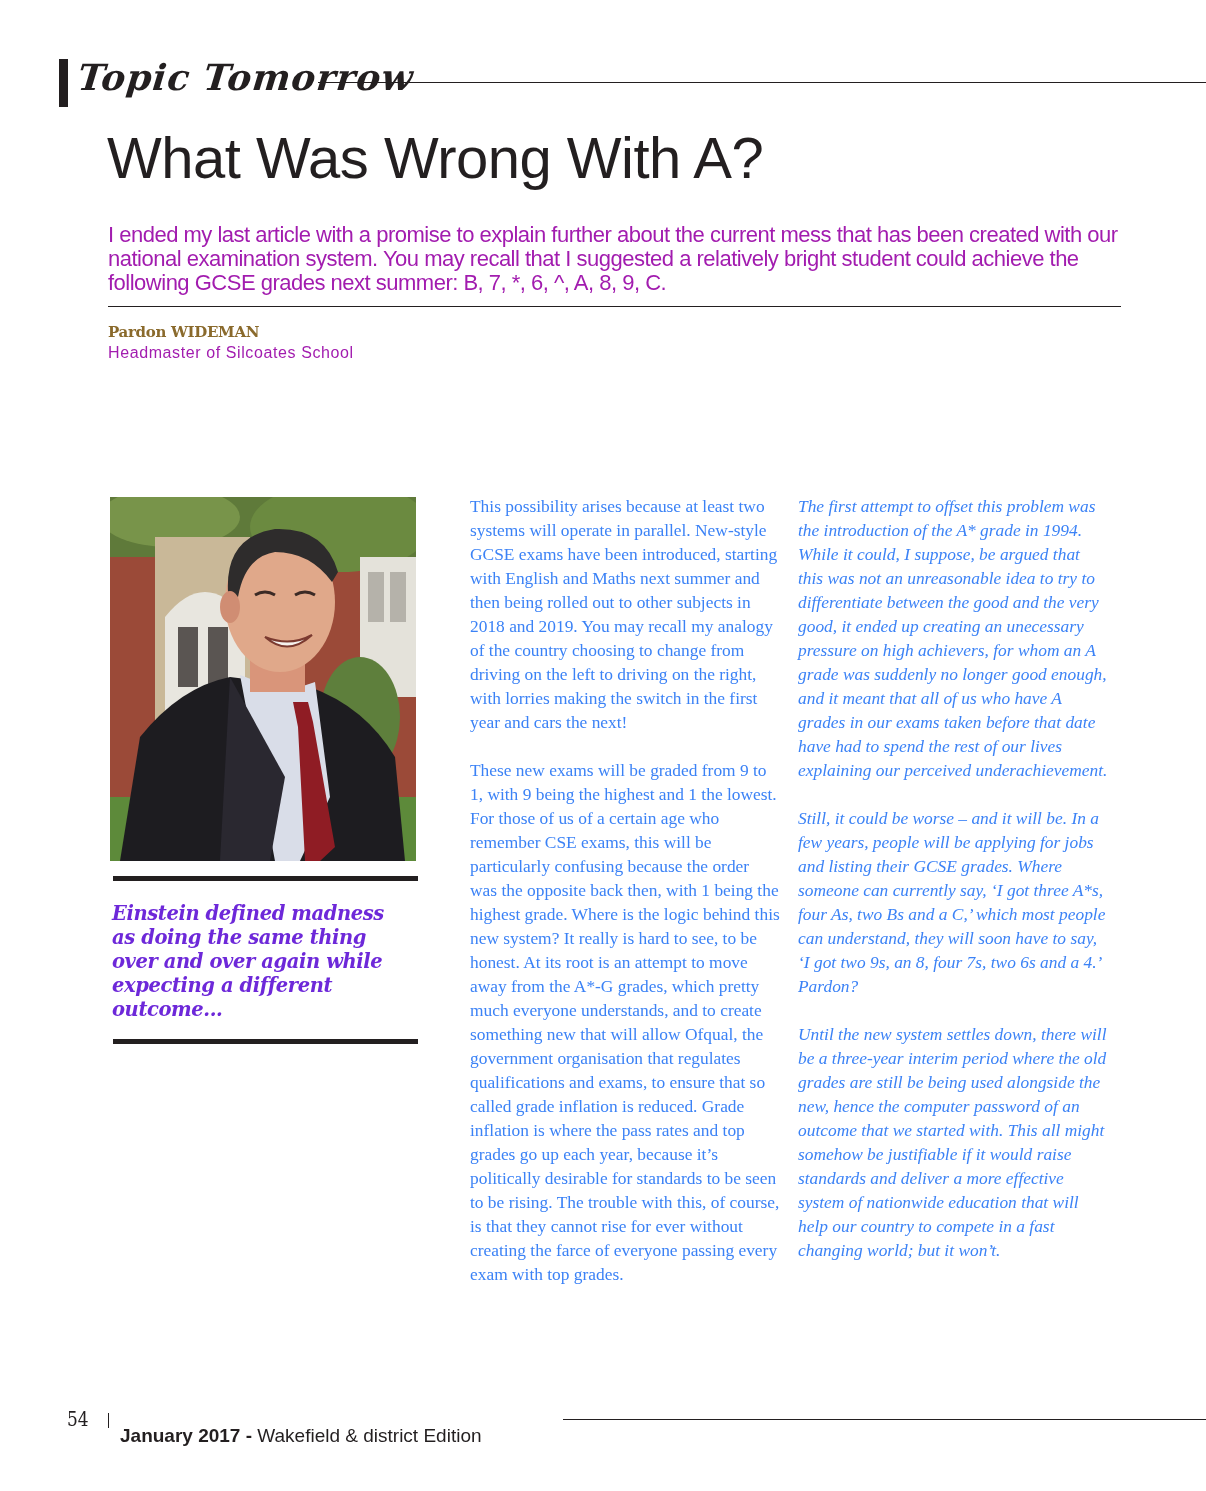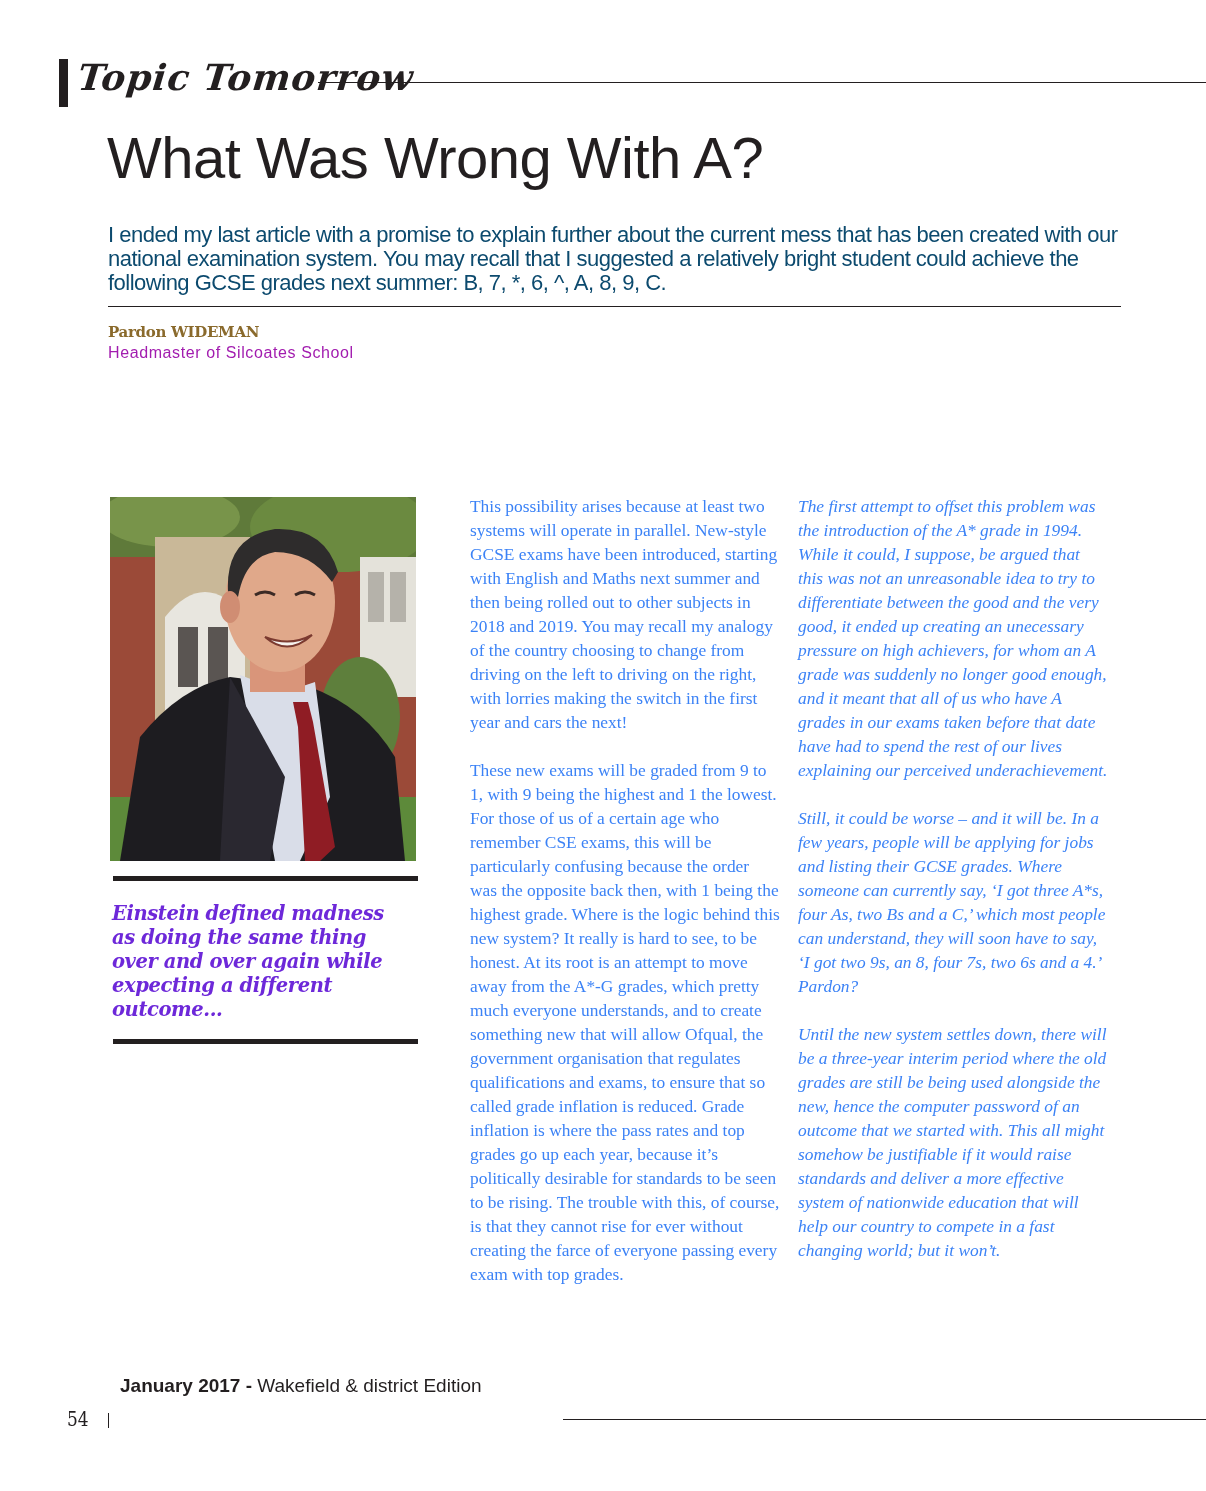--- a/index.html
+++ b/index.html
@@ -53,21 +53,21 @@
       white-space: nowrap;
     }
     .standfirst {
       position: absolute;
       left: 108px; top: 223px;
       width: 1020px;
       font-family: "Liberation Sans", sans-serif;
       font-size: 22px;
       line-height: 24px;
       letter-spacing: -0.5px;
-      color: #0c4a6e;
+      color: #a21caf;
     }
     .standfirst-rule {
       position: absolute;
       left: 108px; top: 306px;
       width: 1013px; height: 1px;
       background: #231f20;
     }
 
     
     .author-name {
@@ -146,21 +146,21 @@
       transform-origin: left;
     }
     .folio-sep {
       position: absolute;
       left: 108px; top: 1413px;
       width: 1px; height: 15px;
       background: #231f20;
     }
     .issue-date {
       position: absolute;
-      left: 120px; top: 1375px;
+      left: 120px; top: 1425px;
       font-family: "Liberation Sans", sans-serif;
       font-weight: bold;
       font-size: 19px;
       color: #231f20;
       white-space: nowrap;
     }
     .edition {
       font-weight: normal;
     }
     .footer-rule {

